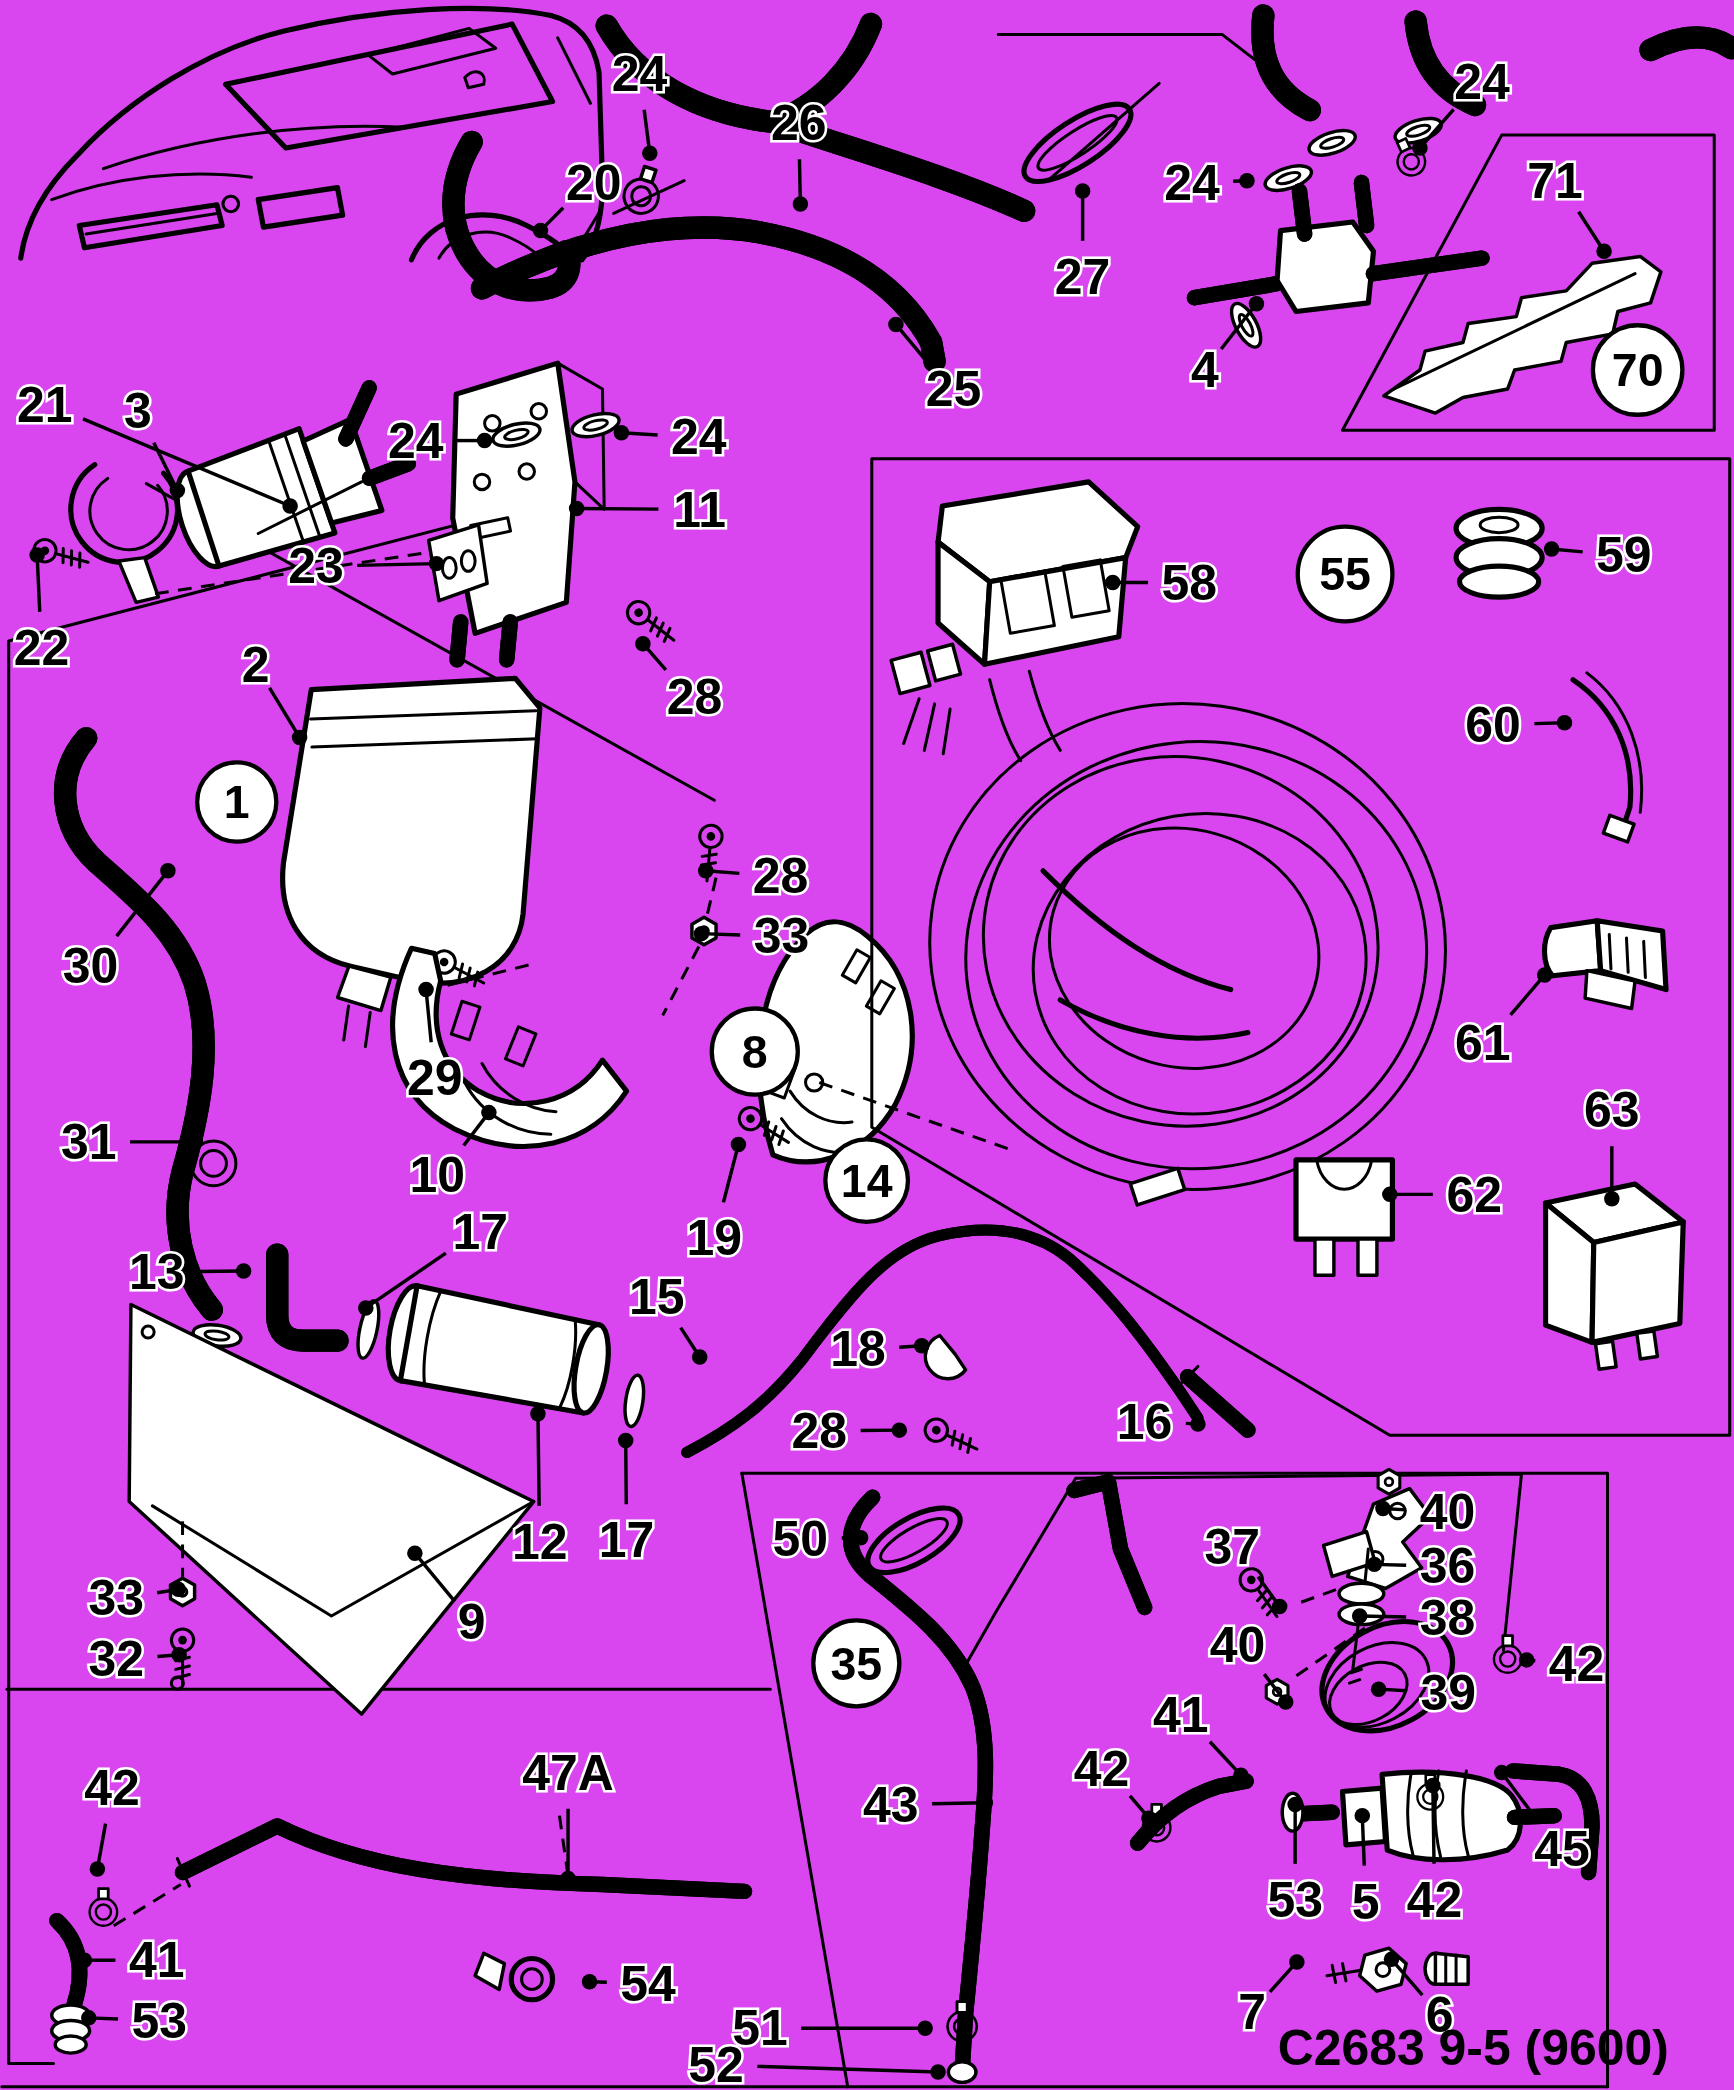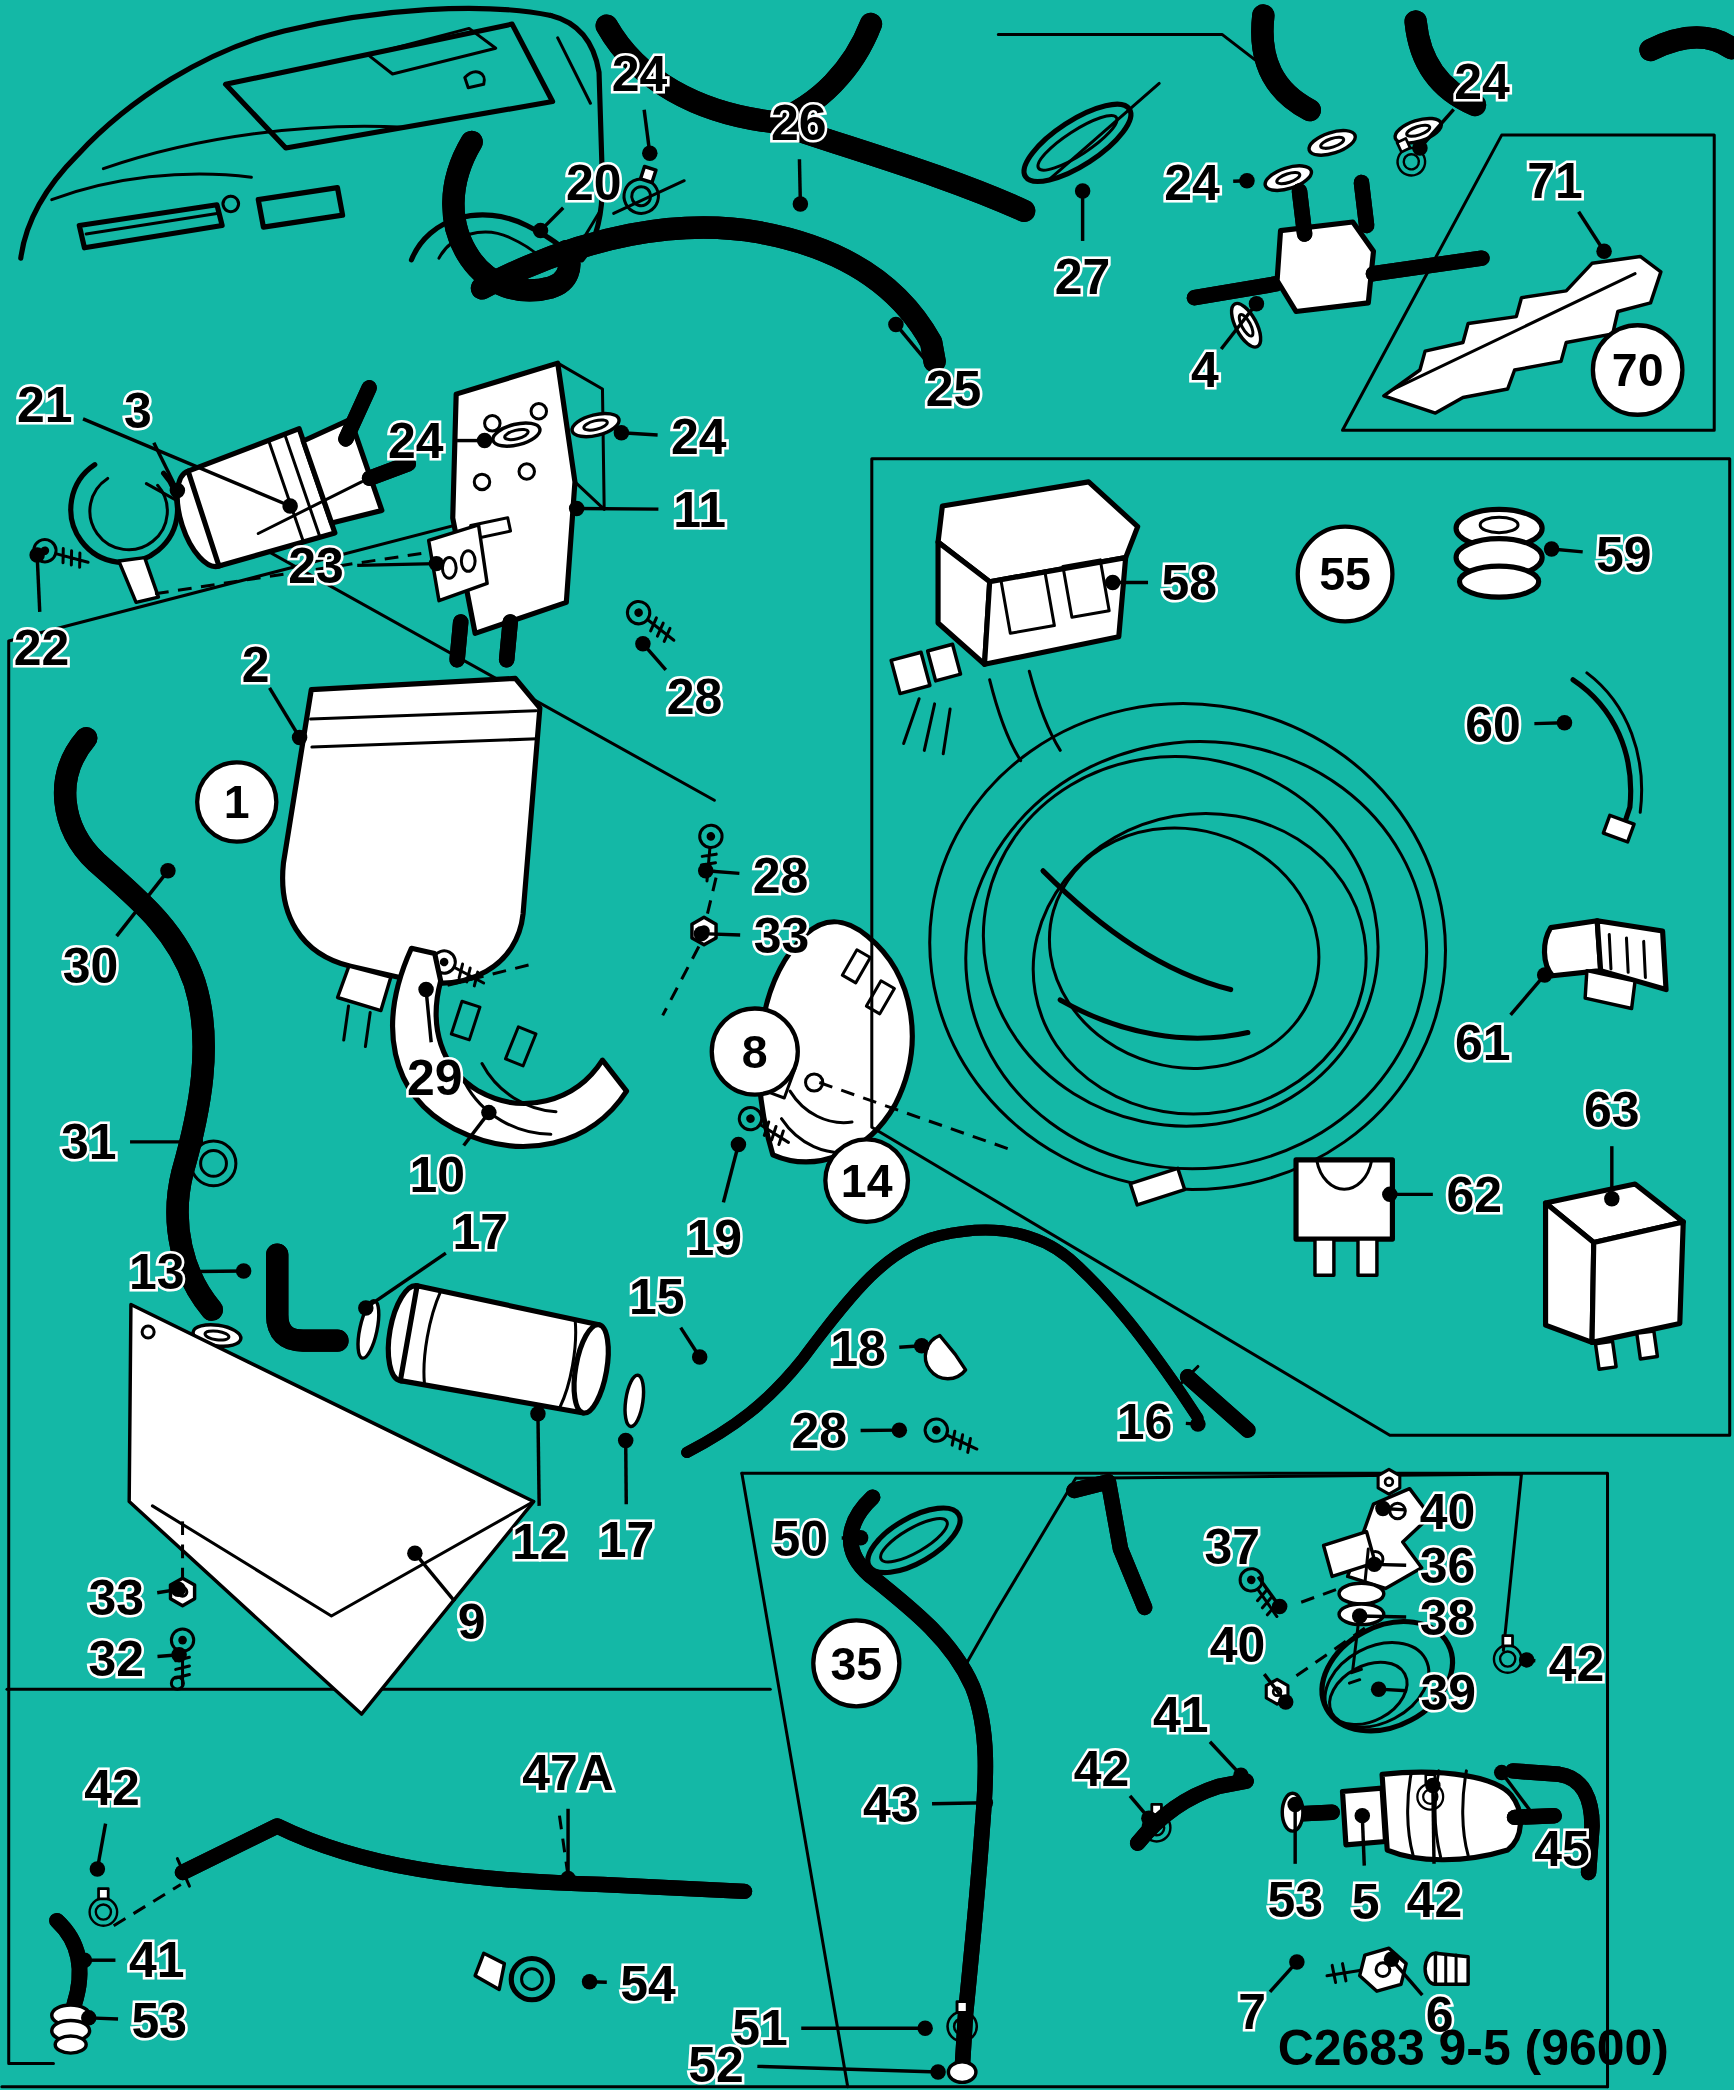--- a/index.html
+++ b/index.html
@@ -1,16 +1,16 @@
 <!DOCTYPE html>
 <html style="font-size:13.8px"><head>
 <meta charset="utf-8">
 <style>
   html,body{margin:0;padding:0;background:#ffffff;}
-  .page{width:1735px;height:2091px;position:relative;background:#14b8a6;}
+  .page{width:1735px;height:2091px;position:relative;background:#d946ef;}
   svg{display:block;}
   
   .ln  {fill:none;stroke:#000;stroke-width:6;stroke-linecap:round;stroke-linejoin:round;}
   .ln2 {fill:none;stroke:#000;stroke-width:3.5;stroke-linecap:round;stroke-linejoin:round;}
   .fw  {fill:#fff;stroke:#000;stroke-width:6;stroke-linejoin:round;}
   .fw2 {fill:#fff;stroke:#000;stroke-width:4;stroke-linejoin:round;}
   .fb  {fill:#000;stroke:none;}
   
   .hO{fill:none;stroke:#000;stroke-width:26;stroke-linecap:round;stroke-linejoin:round;}
   .hI{fill:none;stroke:#fff;stroke-width:13;stroke-linecap:round;stroke-linejoin:round;}

